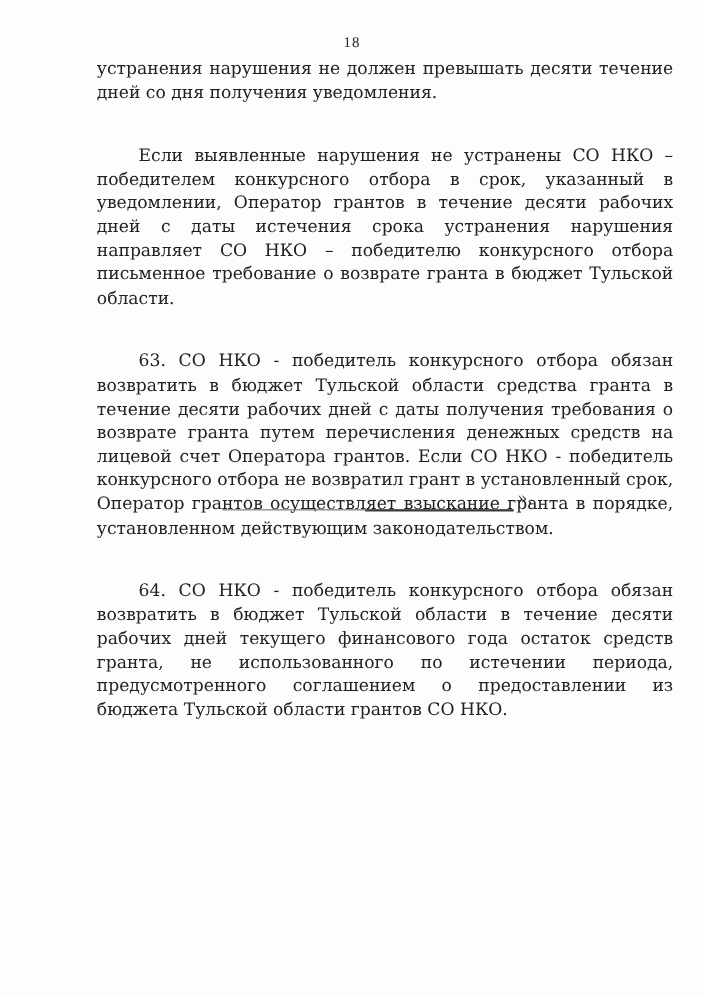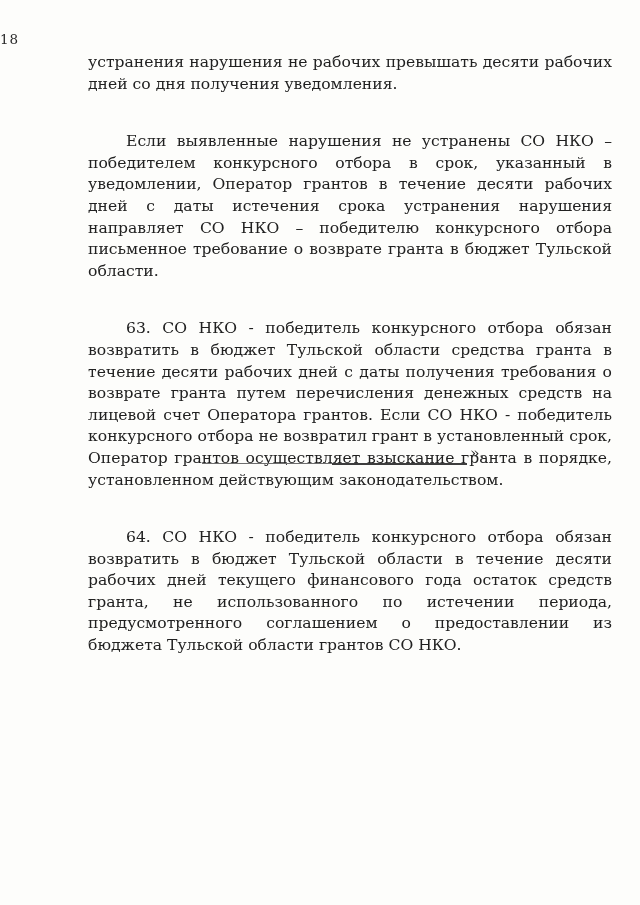--- a/index.html
+++ b/index.html
@@ -14,23 +14,25 @@
     background: #fdfdfb;
     overflow: hidden;
     font-family: "DejaVu Serif", "Liberation Serif", serif;
     color: #212121;
   }
   .page-number {
     position: absolute;
     top: 31px;
     left: 0;
     width: 100%;
+    text-align: center;
     font-size: 13.5px;
     letter-spacing: 1px;
     color: #2a2a2a;
+    font-family: Liberation Serif, serif;
   }
   .body-text {
     position: absolute;
     top: 52px;
     left: 88px;
     width: 524px;
     font-size: 15.6px;
     line-height: 21.6px;
     text-align: justify;
   }
@@ -76,21 +78,21 @@
   }
 </style>
 </head>
 <body>
 
 <div class="page">
 
   <div class="page-number">18</div>
 
   <div class="body-text">
-    <p class="para">устранения нарушения не рабочих превышать десяти рабочих дней со дня получения уведомления.</p>
+    <p class="para">устранения нарушения не должен превышать десяти течение дней со дня получения уведомления.</p>
     <p class="para indent">Если выявленные нарушения не устранены СО НКО – победителем конкурсного отбора в срок, указанный в уведомлении, Оператор грантов в течение десяти рабочих дней с даты истечения срока устранения нарушения направляет СО НКО – победителю конкурсного отбора письменное требование о возврате гранта в бюджет Тульской области.</p>
     <p class="para indent">63. СО НКО - победитель конкурсного отбора обязан возвратить в бюджет Тульской области средства гранта в течение десяти рабочих дней с даты получения требования о возврате гранта путем перечисления денежных средств на лицевой счет Оператора грантов. Если СО НКО - победитель конкурсного отбора не возвратил грант в установленный срок, Оператор грантов осуществляет взыскание гранта в порядке, установленном действующим законодательством.</p>
     <p class="para indent">64. СО НКО - победитель конкурсного отбора обязан возвратить в бюджет Тульской области в течение десяти рабочих дней текущего финансового года остаток средств гранта, не использованного по истечении периода, предусмотренного соглашением о предоставлении из бюджета Тульской области грантов СО НКО.</p>
   </div>
 
   <div class="signature">
     <span class="blank-rule"></span>
     <span class="closing-mark">».</span>
   </div>
 

